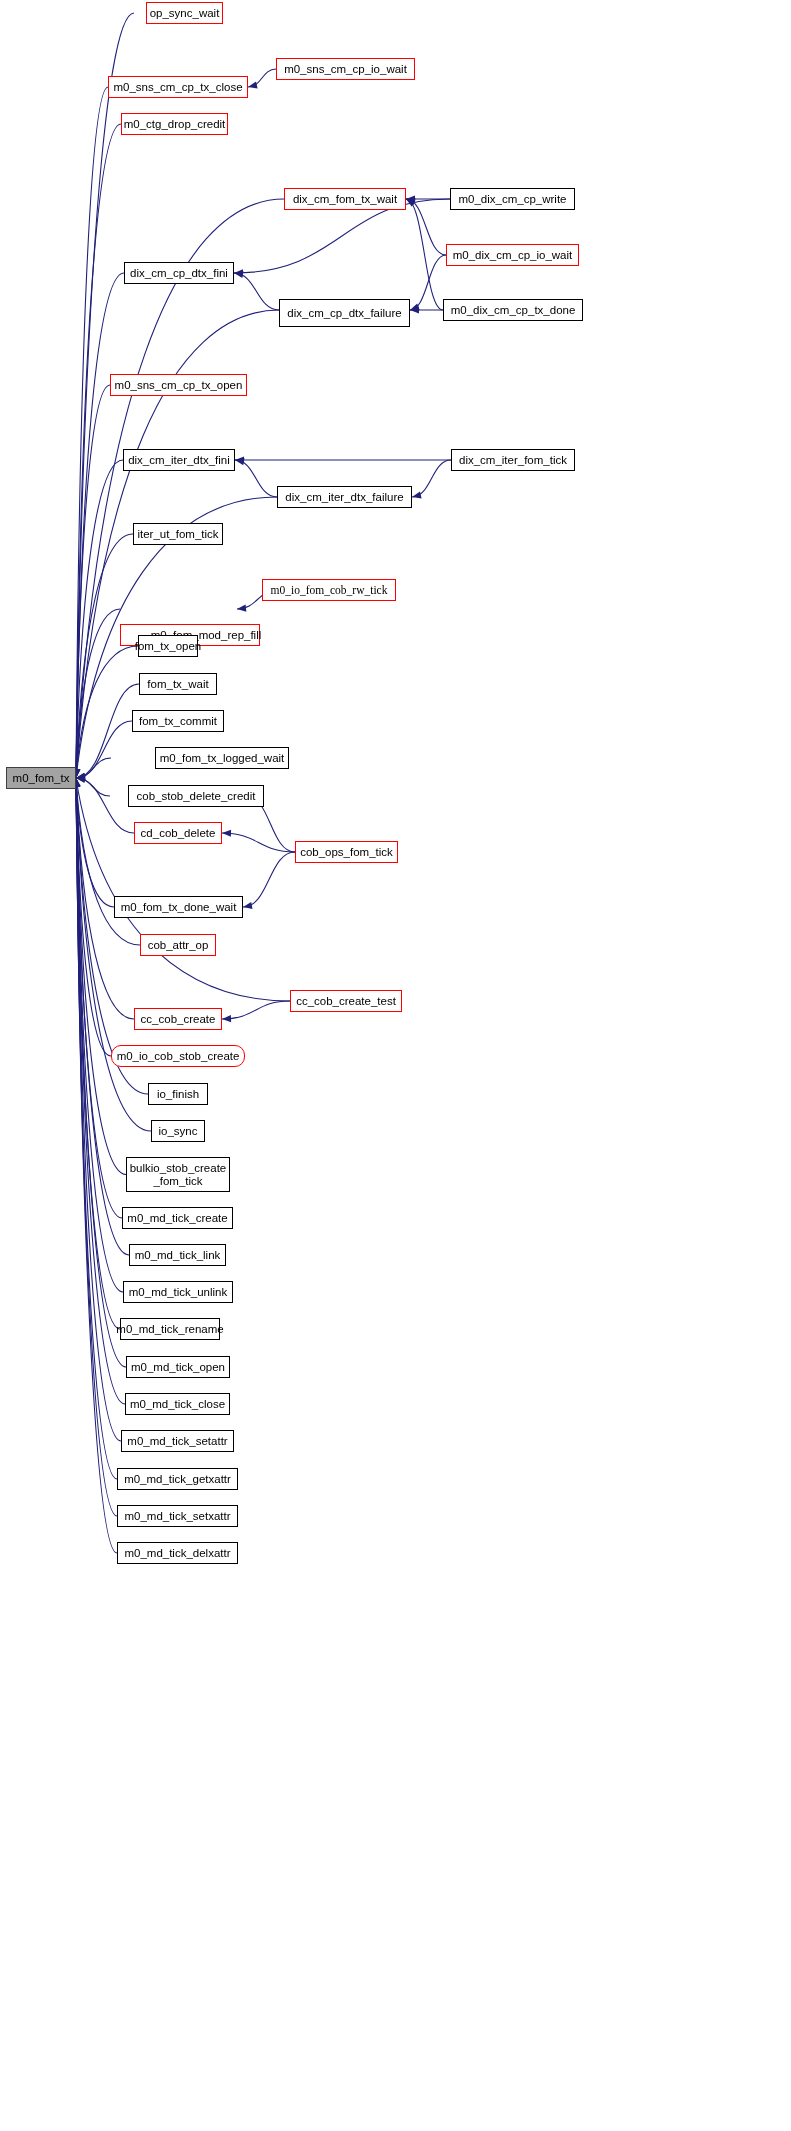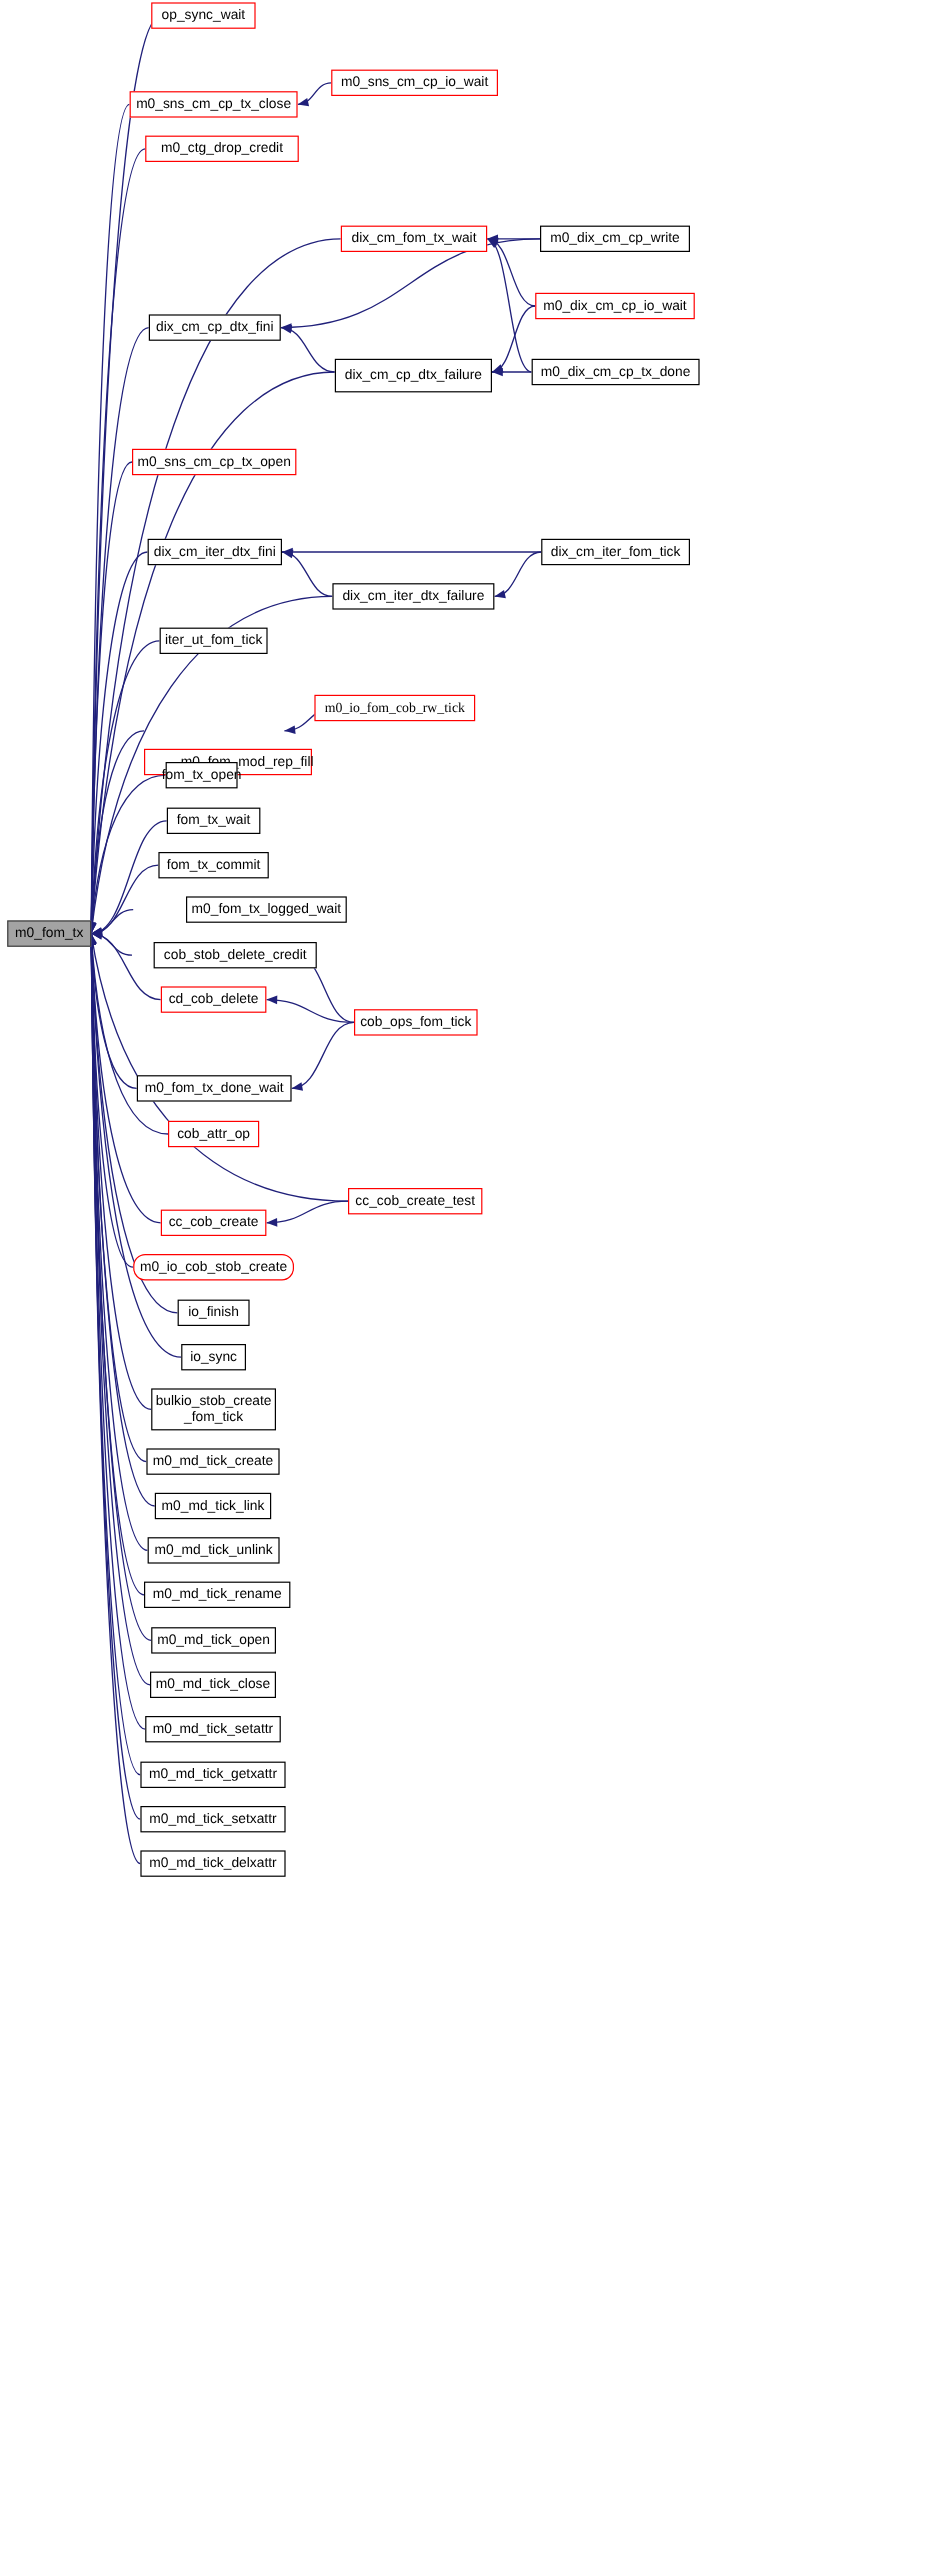--- a/index.html
+++ b/index.html
@@ -115,24 +115,24 @@
       <polygon points="76,778 72.5032206195306,787.0406047344369 79.70274923099592,786.9582167942264" fill="#20207a"></polygon>
       <path d="M 117 1479 C 94.45 1479, 80.1 1198, 76 778" fill="none" stroke="#20207a" stroke-width="1.1"></path>
       <polygon points="76,778 72.49194573409562,787.036235680164 79.69157151790654,786.9628287793632" fill="#20207a"></polygon>
       <path d="M 117 1516 C 94.45 1516, 80.1 1198, 76 778" fill="none" stroke="#20207a" stroke-width="1.1"></path>
       <polygon points="76,778 72.4918193492841,787.0361866139397 79.69144615909516,786.962880410588" fill="#20207a"></polygon>
       <path d="M 117 1553 C 94.45 1553, 80.1 1198, 76 778" fill="none" stroke="#20207a" stroke-width="1.1"></path>
       <polygon points="76,778 72.49169296512287,787.0361375459336 79.69132079952595,786.9629320400741" fill="#20207a"></polygon>
     </svg>
   <div id="nodes">
       <div class="node cur" style="left: 6px; top: 767px; width: 70px; height: 22px;">m0_fom_tx</div>
-      <div class="node red" style="left: 126px; top: 2px; width: 87px; height: 22px; text-align: center;">op_sync_wait</div>
+      <div class="node red" style="left: 146px; top: 2px; width: 77px; height: 22px; text-align: center;">op_sync_wait</div>
       <div class="node red" style="left: 276px; top: 58px; width: 139px; height: 22px;">m0_sns_cm_cp_io_wait</div>
       <div class="node red" style="left: 108px; top: 76px; width: 140px; height: 22px;">m0_sns_cm_cp_tx_close</div>
-      <div class="node red" style="left: 121px; top: 113px; width: 128px; height: 22px;">m0_ctg_drop_credit</div>
+      <div class="node red" style="left: 121px; top: 113px; width: 107px; height: 22px;">m0_ctg_drop_credit</div>
       <div class="node red" style="left: 284px; top: 188px; width: 122px; height: 22px;">dix_cm_fom_tx_wait</div>
       <div class="node" style="left: 450px; top: 188px; width: 125px; height: 22px;">m0_dix_cm_cp_write</div>
       <div class="node red" style="left: 446px; top: 244px; width: 133px; height: 22px;">m0_dix_cm_cp_io_wait</div>
       <div class="node" style="left: 124px; top: 262px; width: 110px; height: 22px;">dix_cm_cp_dtx_fini</div>
       <div class="node" style="left: 279px; top: 299px; width: 131px; height: 28px;">dix_cm_cp_dtx_failure</div>
       <div class="node" style="left: 443px; top: 299px; width: 140px; height: 22px;">m0_dix_cm_cp_tx_done</div>
       <div class="node red" style="left: 110px; top: 374px; width: 137px; height: 22px;">m0_sns_cm_cp_tx_open</div>
       <div class="node" style="left: 123px; top: 449px; width: 112px; height: 22px;">dix_cm_iter_dtx_fini</div>
       <div class="node" style="left: 451px; top: 449px; width: 124px; height: 22px;">dix_cm_iter_fom_tick</div>
       <div class="node" style="left: 277px; top: 486px; width: 135px; height: 22px;">dix_cm_iter_dtx_failure</div>
@@ -151,21 +151,21 @@
       <div class="node red" style="left: 290px; top: 990px; width: 112px; height: 22px;">cc_cob_create_test</div>
       <div class="node red" style="left: 134px; top: 1008px; width: 88px; height: 22px;">cc_cob_create</div>
       <div class="node red" style="left: 111px; top: 1045px; width: 134px; height: 22px; border-radius: 10px;">m0_io_cob_stob_create</div>
       <div class="node" style="left: 148px; top: 1083px; width: 60px; height: 22px;">io_finish</div>
       <div class="node" style="left: 151px; top: 1120px; width: 54px; height: 22px;">io_sync</div>
       <div class="node" style="left: 126px; top: 1157px; width: 104px; height: 35px;">bulkio_stob_create
 _fom_tick</div>
       <div class="node" style="left: 122px; top: 1207px; width: 111px; height: 22px;">m0_md_tick_create</div>
       <div class="node" style="left: 129px; top: 1244px; width: 97px; height: 22px;">m0_md_tick_link</div>
       <div class="node" style="left: 123px; top: 1281px; width: 110px; height: 22px;">m0_md_tick_unlink</div>
-      <div class="node" style="left: 120px; top: 1318px; width: 122px; height: 22px; text-align: center;">m0_md_tick_rename</div>
+      <div class="node" style="left: 120px; top: 1318px; width: 100px; height: 22px; text-align: center;">m0_md_tick_rename</div>
       <div class="node" style="left: 126px; top: 1356px; width: 104px; height: 22px;">m0_md_tick_open</div>
       <div class="node" style="left: 125px; top: 1393px; width: 105px; height: 22px;">m0_md_tick_close</div>
       <div class="node" style="left: 121px; top: 1430px; width: 113px; height: 22px;">m0_md_tick_setattr</div>
       <div class="node" style="left: 117px; top: 1468px; width: 121px; height: 22px;">m0_md_tick_getxattr</div>
       <div class="node" style="left: 117px; top: 1505px; width: 121px; height: 22px;">m0_md_tick_setxattr</div>
       <div class="node" style="left: 117px; top: 1542px; width: 121px; height: 22px;">m0_md_tick_delxattr</div>
     </div>
 </div>
 
 </body></html>

